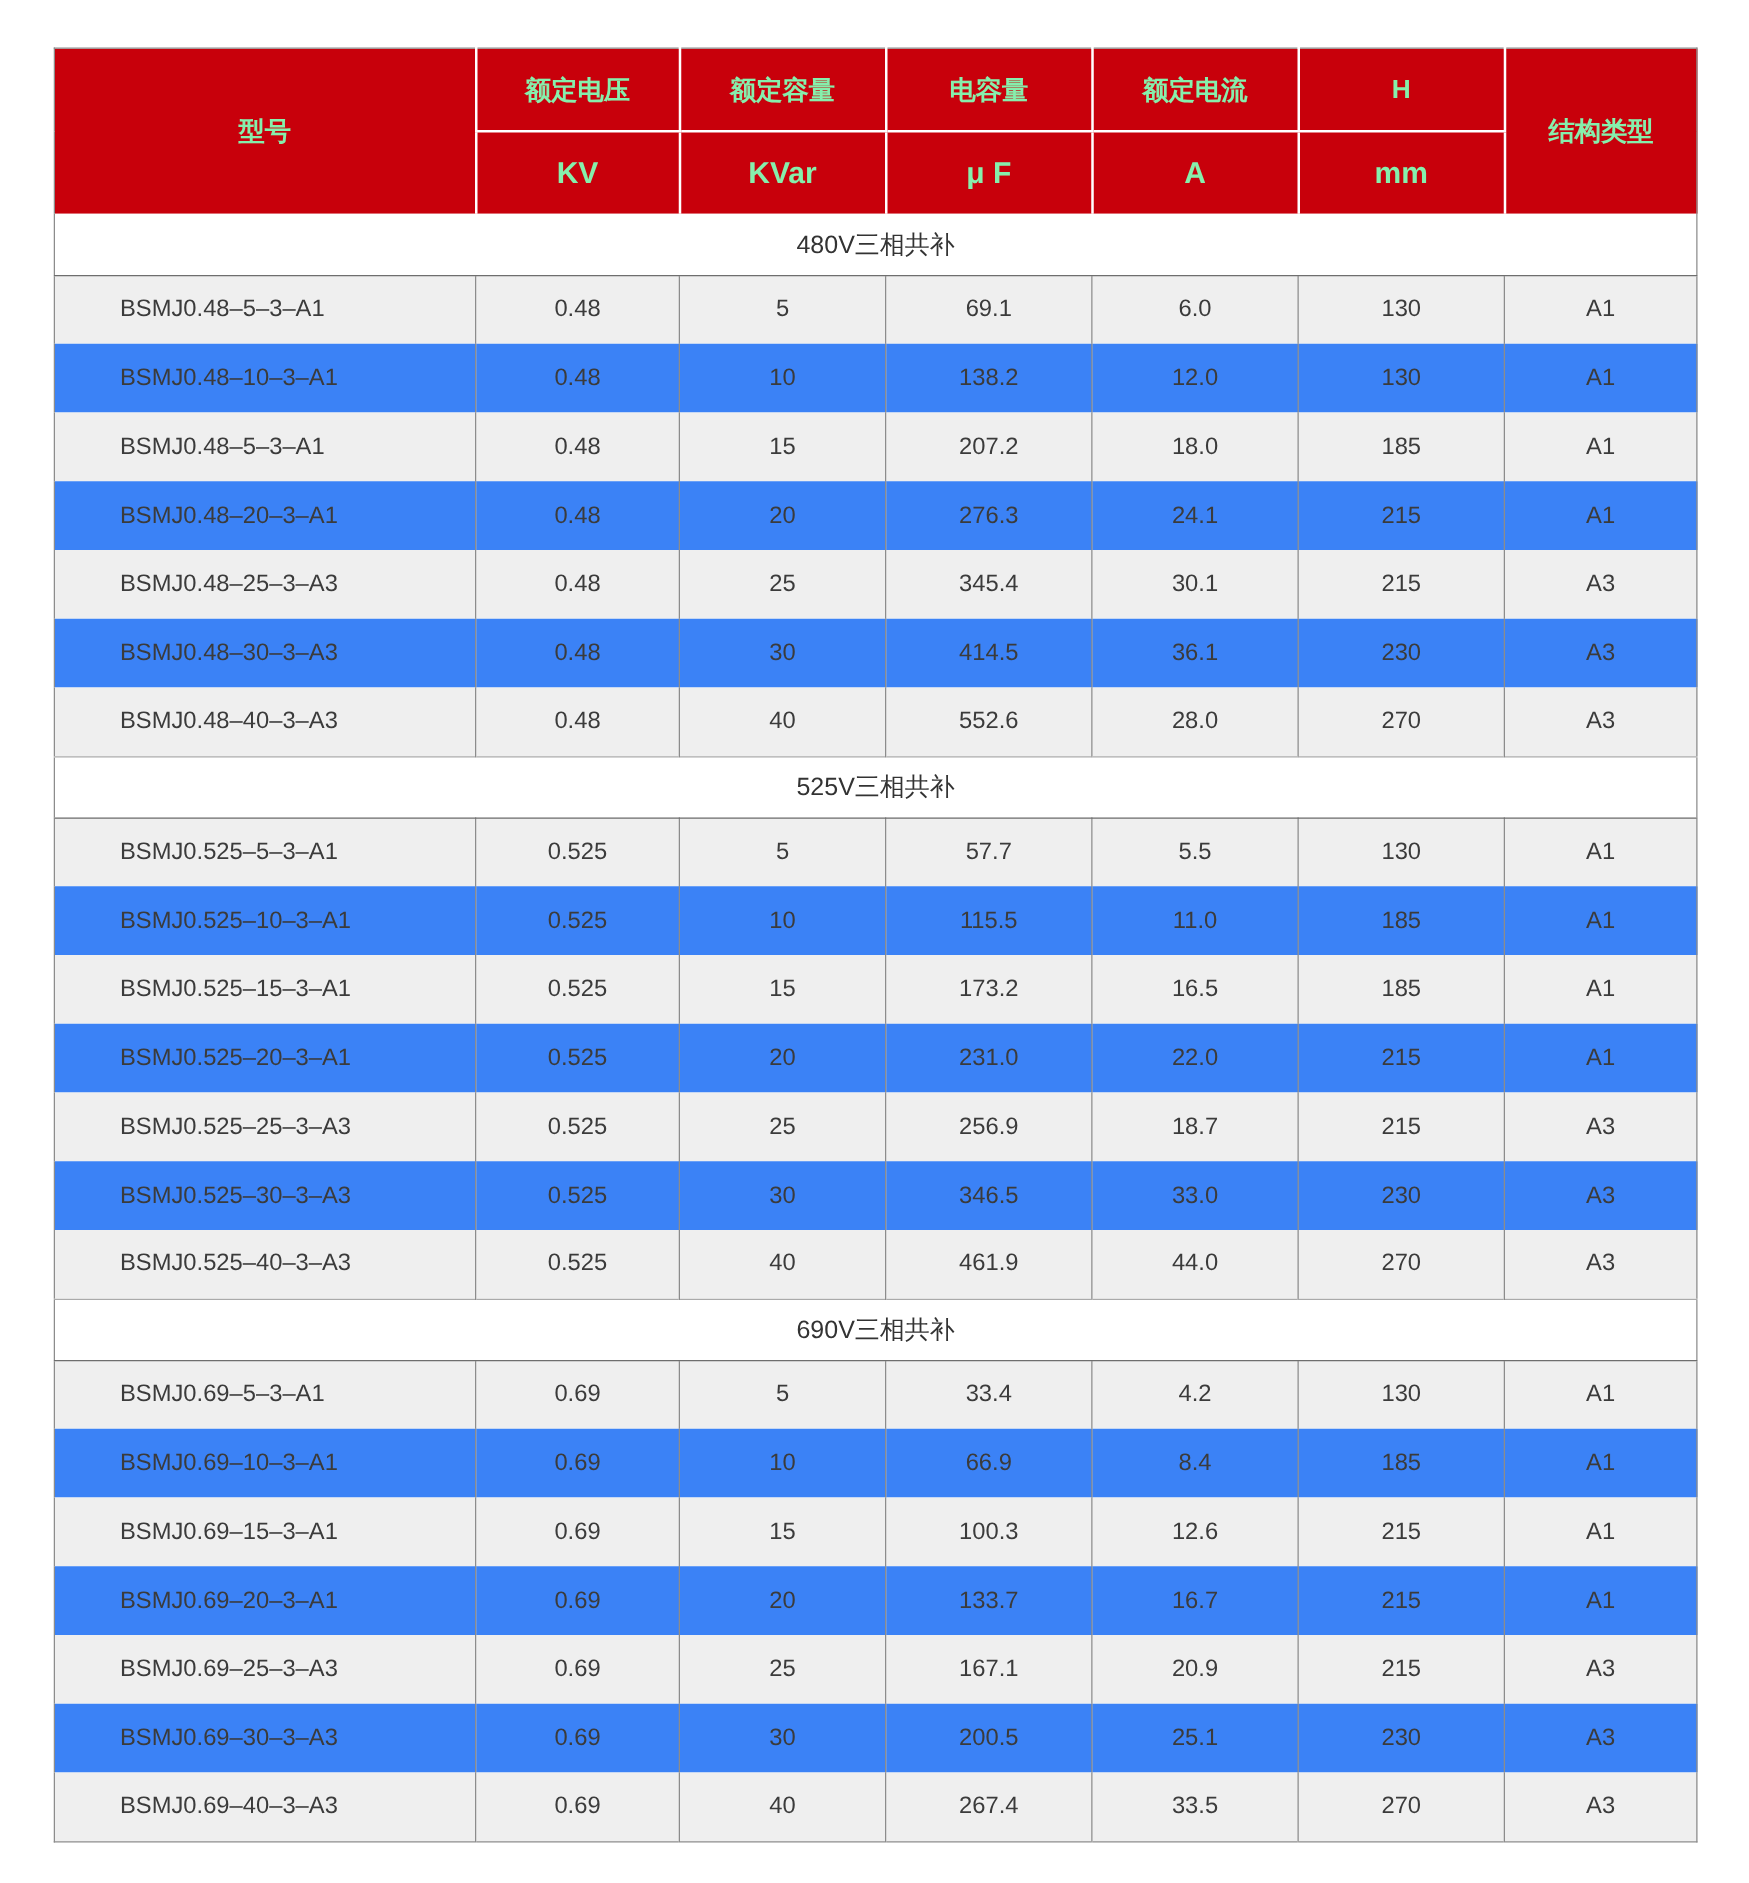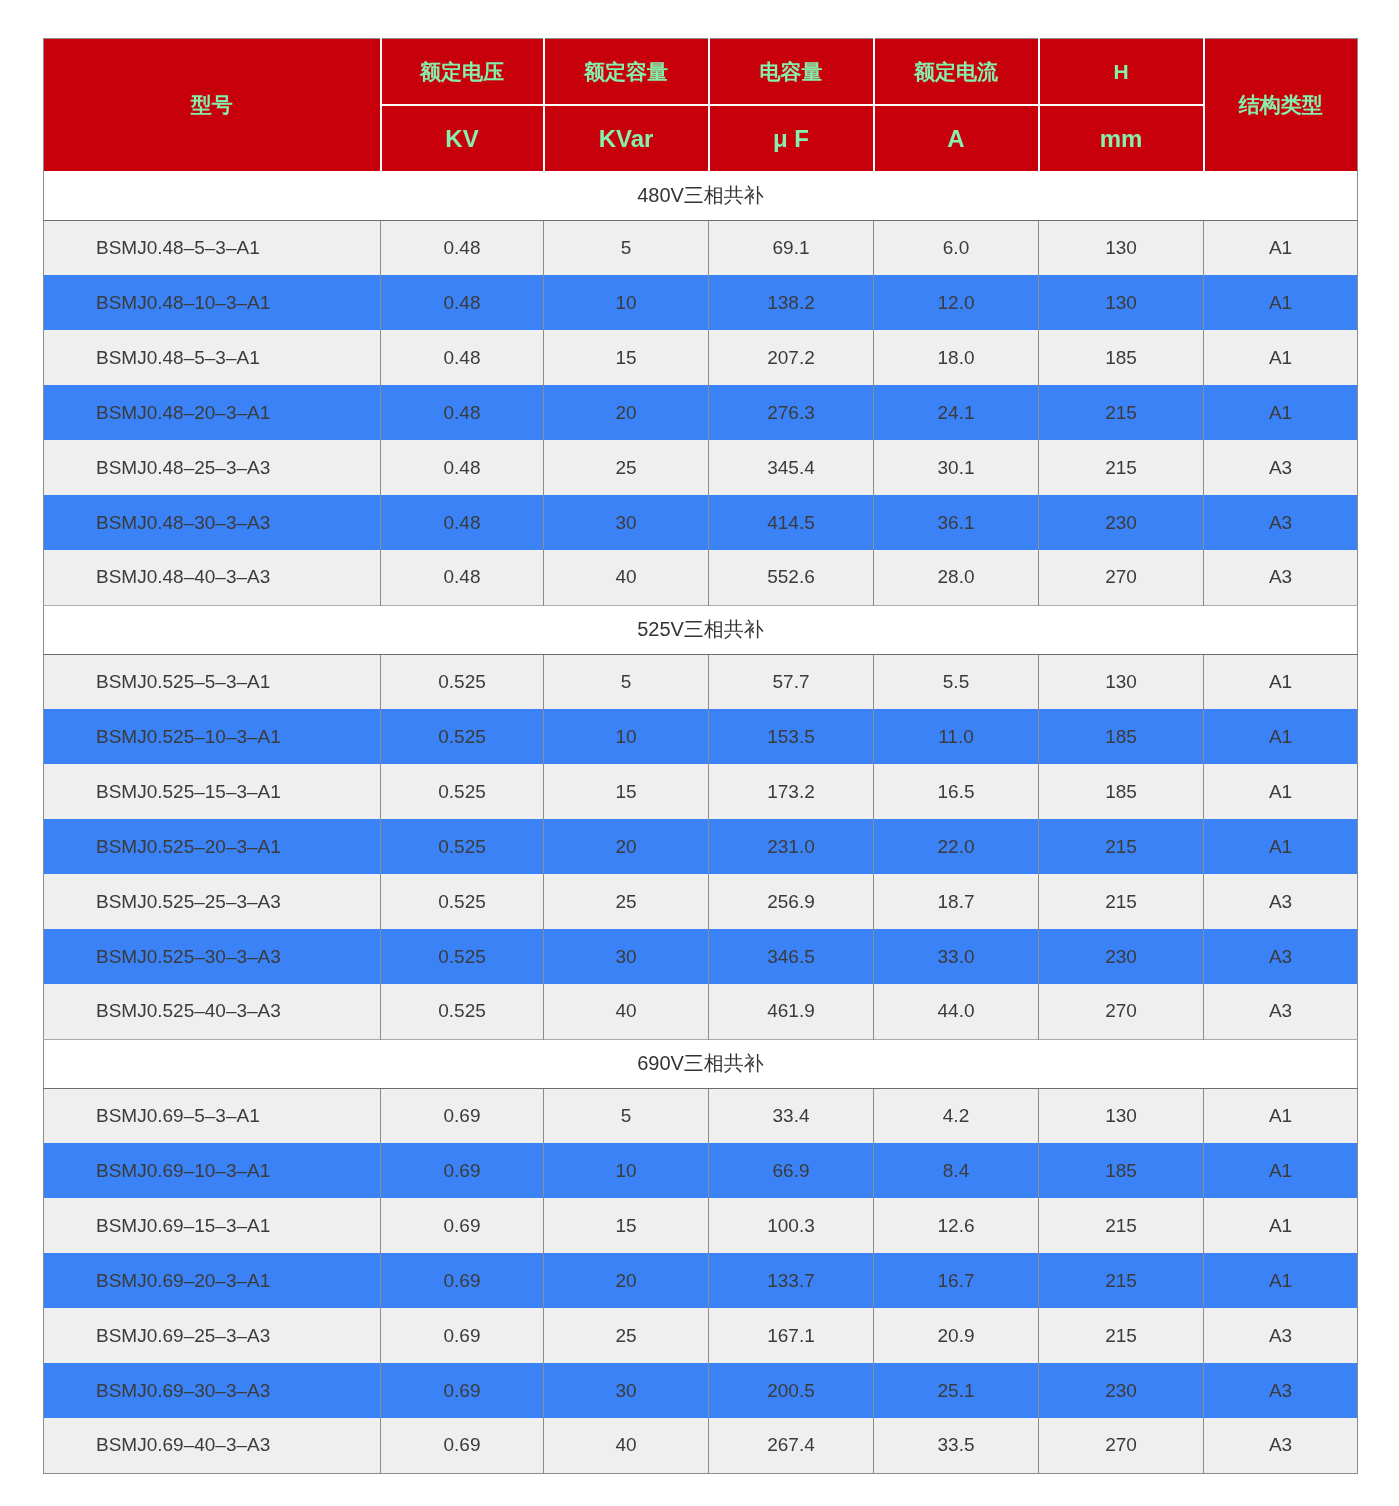--- a/index.html
+++ b/index.html
@@ -174,21 +174,21 @@
           <td>5</td>
           <td>57.7</td>
           <td>5.5</td>
           <td>130</td>
           <td>A1</td>
         </tr>
         <tr class="data-row">
           <td class="model">BSMJ0.525–10–3–A1</td>
           <td>0.525</td>
           <td>10</td>
-          <td>153.5</td>
+          <td>115.5</td>
           <td>11.0</td>
           <td>185</td>
           <td>A1</td>
         </tr>
         <tr class="data-row alt">
           <td class="model">BSMJ0.525–15–3–A1</td>
           <td>0.525</td>
           <td>15</td>
           <td>173.2</td>
           <td>16.5</td>

